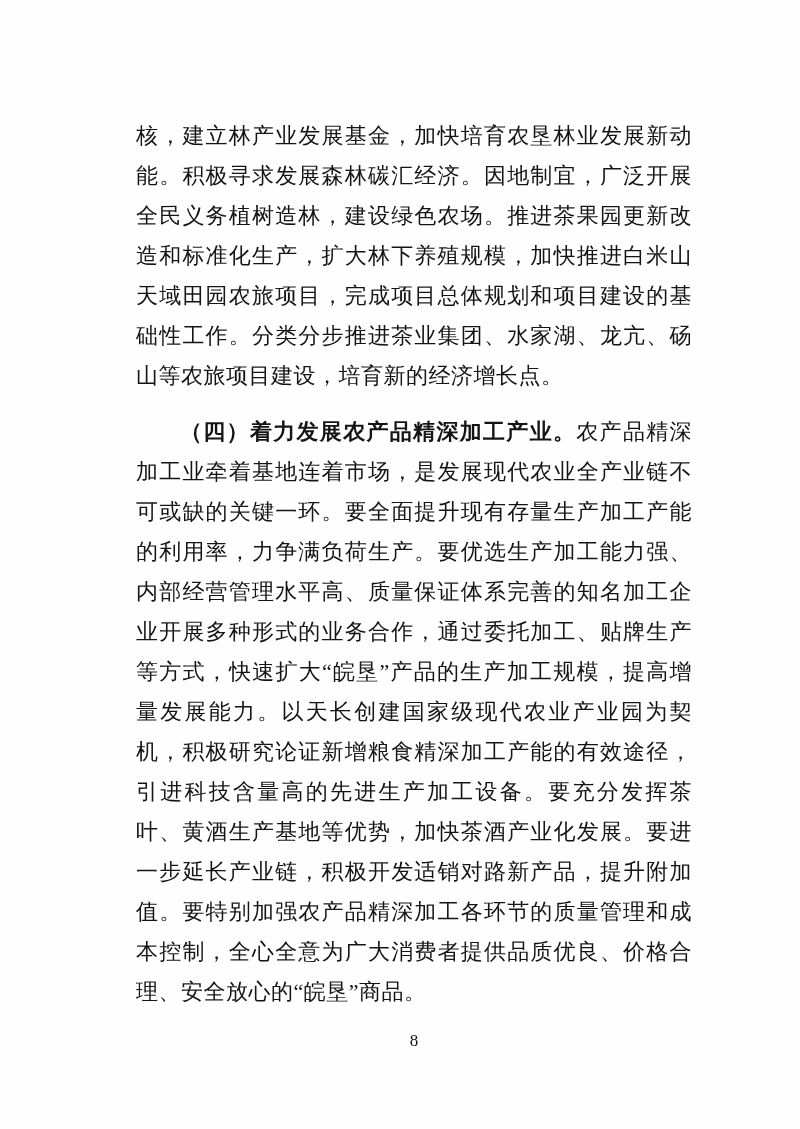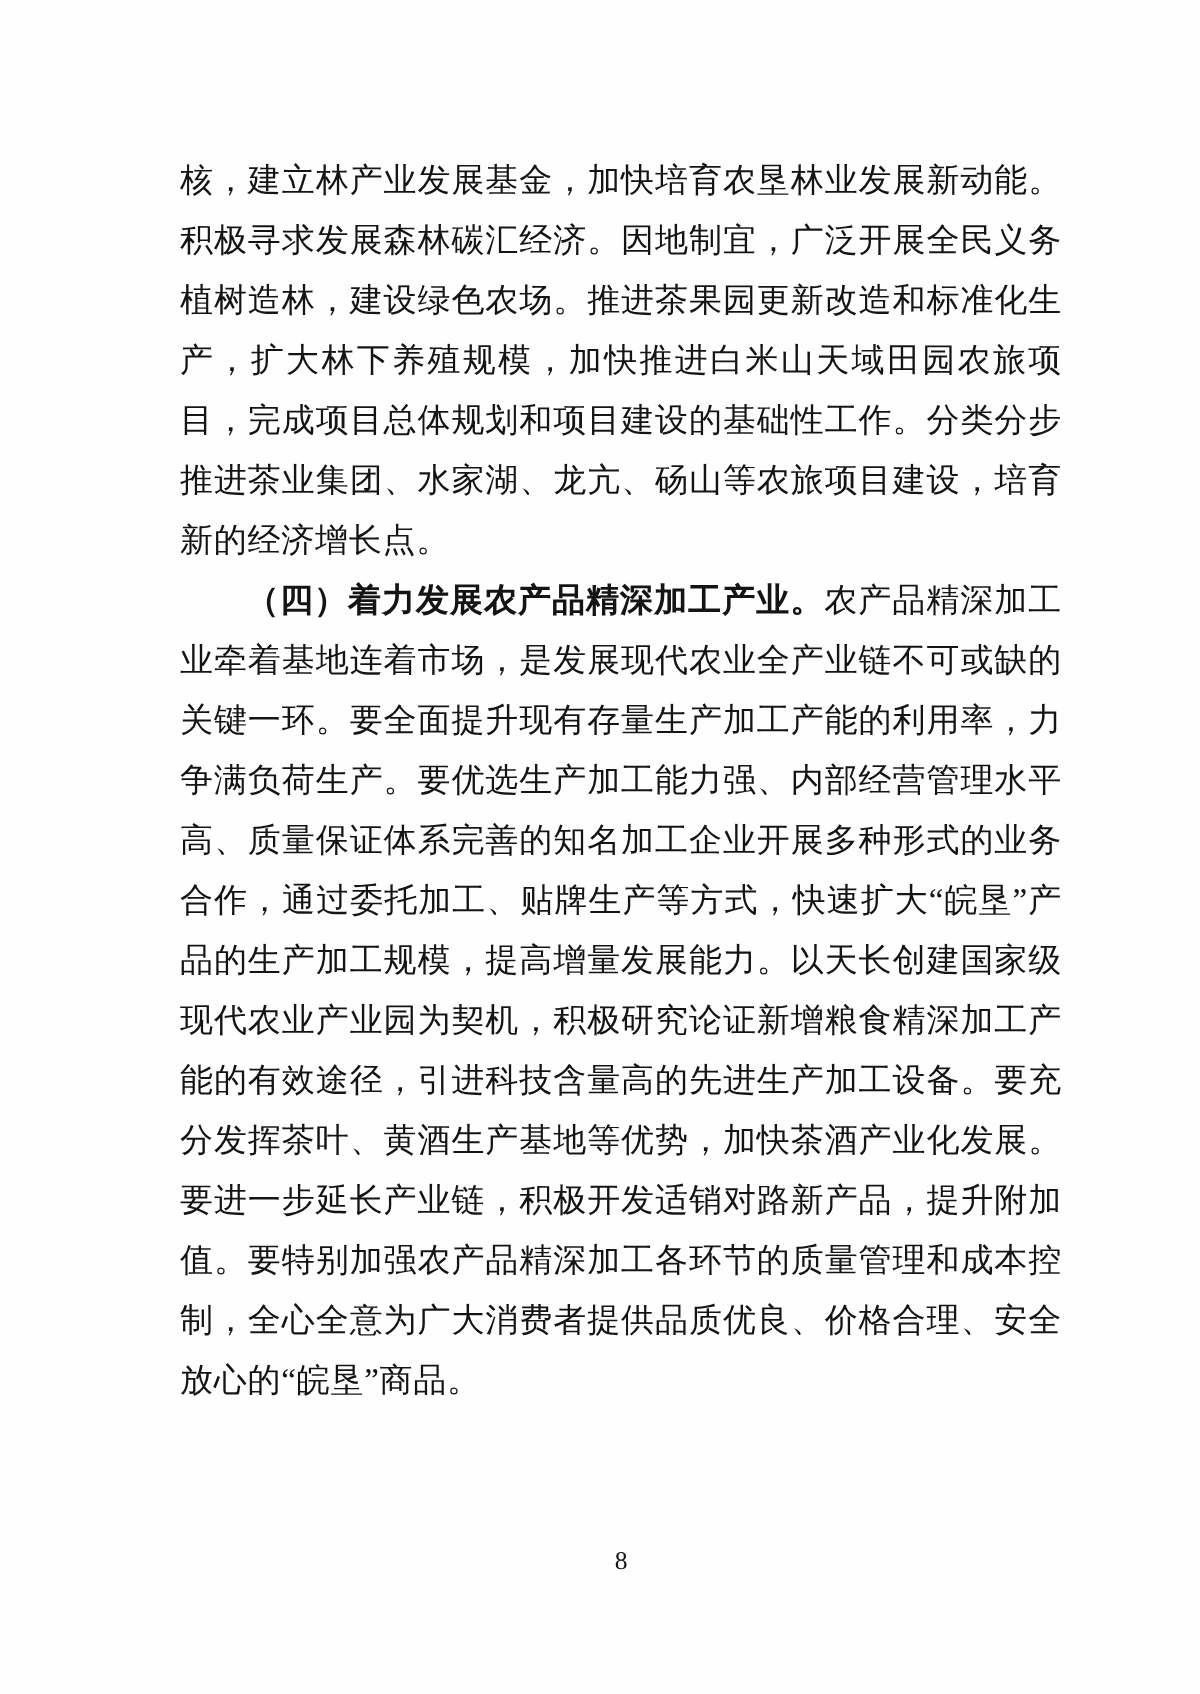--- a/index.html
+++ b/index.html
@@ -21,21 +21,21 @@
     top: 100px;
     width: 588px;
     color: #141414;
     font-size: 22px;
     line-height: 40px;
     text-align: justify;
     text-align-last: left;
     letter-spacing: 0.5px;
   }
   .para {
-    margin: 0;
+    margin: 16px;
     padding: 0;
     font-family: Liberation Serif, serif;
   }
   .para.indented {
     text-indent: 44px;
   }
   .para .heading {
     font-weight: bold;
   }
   .page-number {

